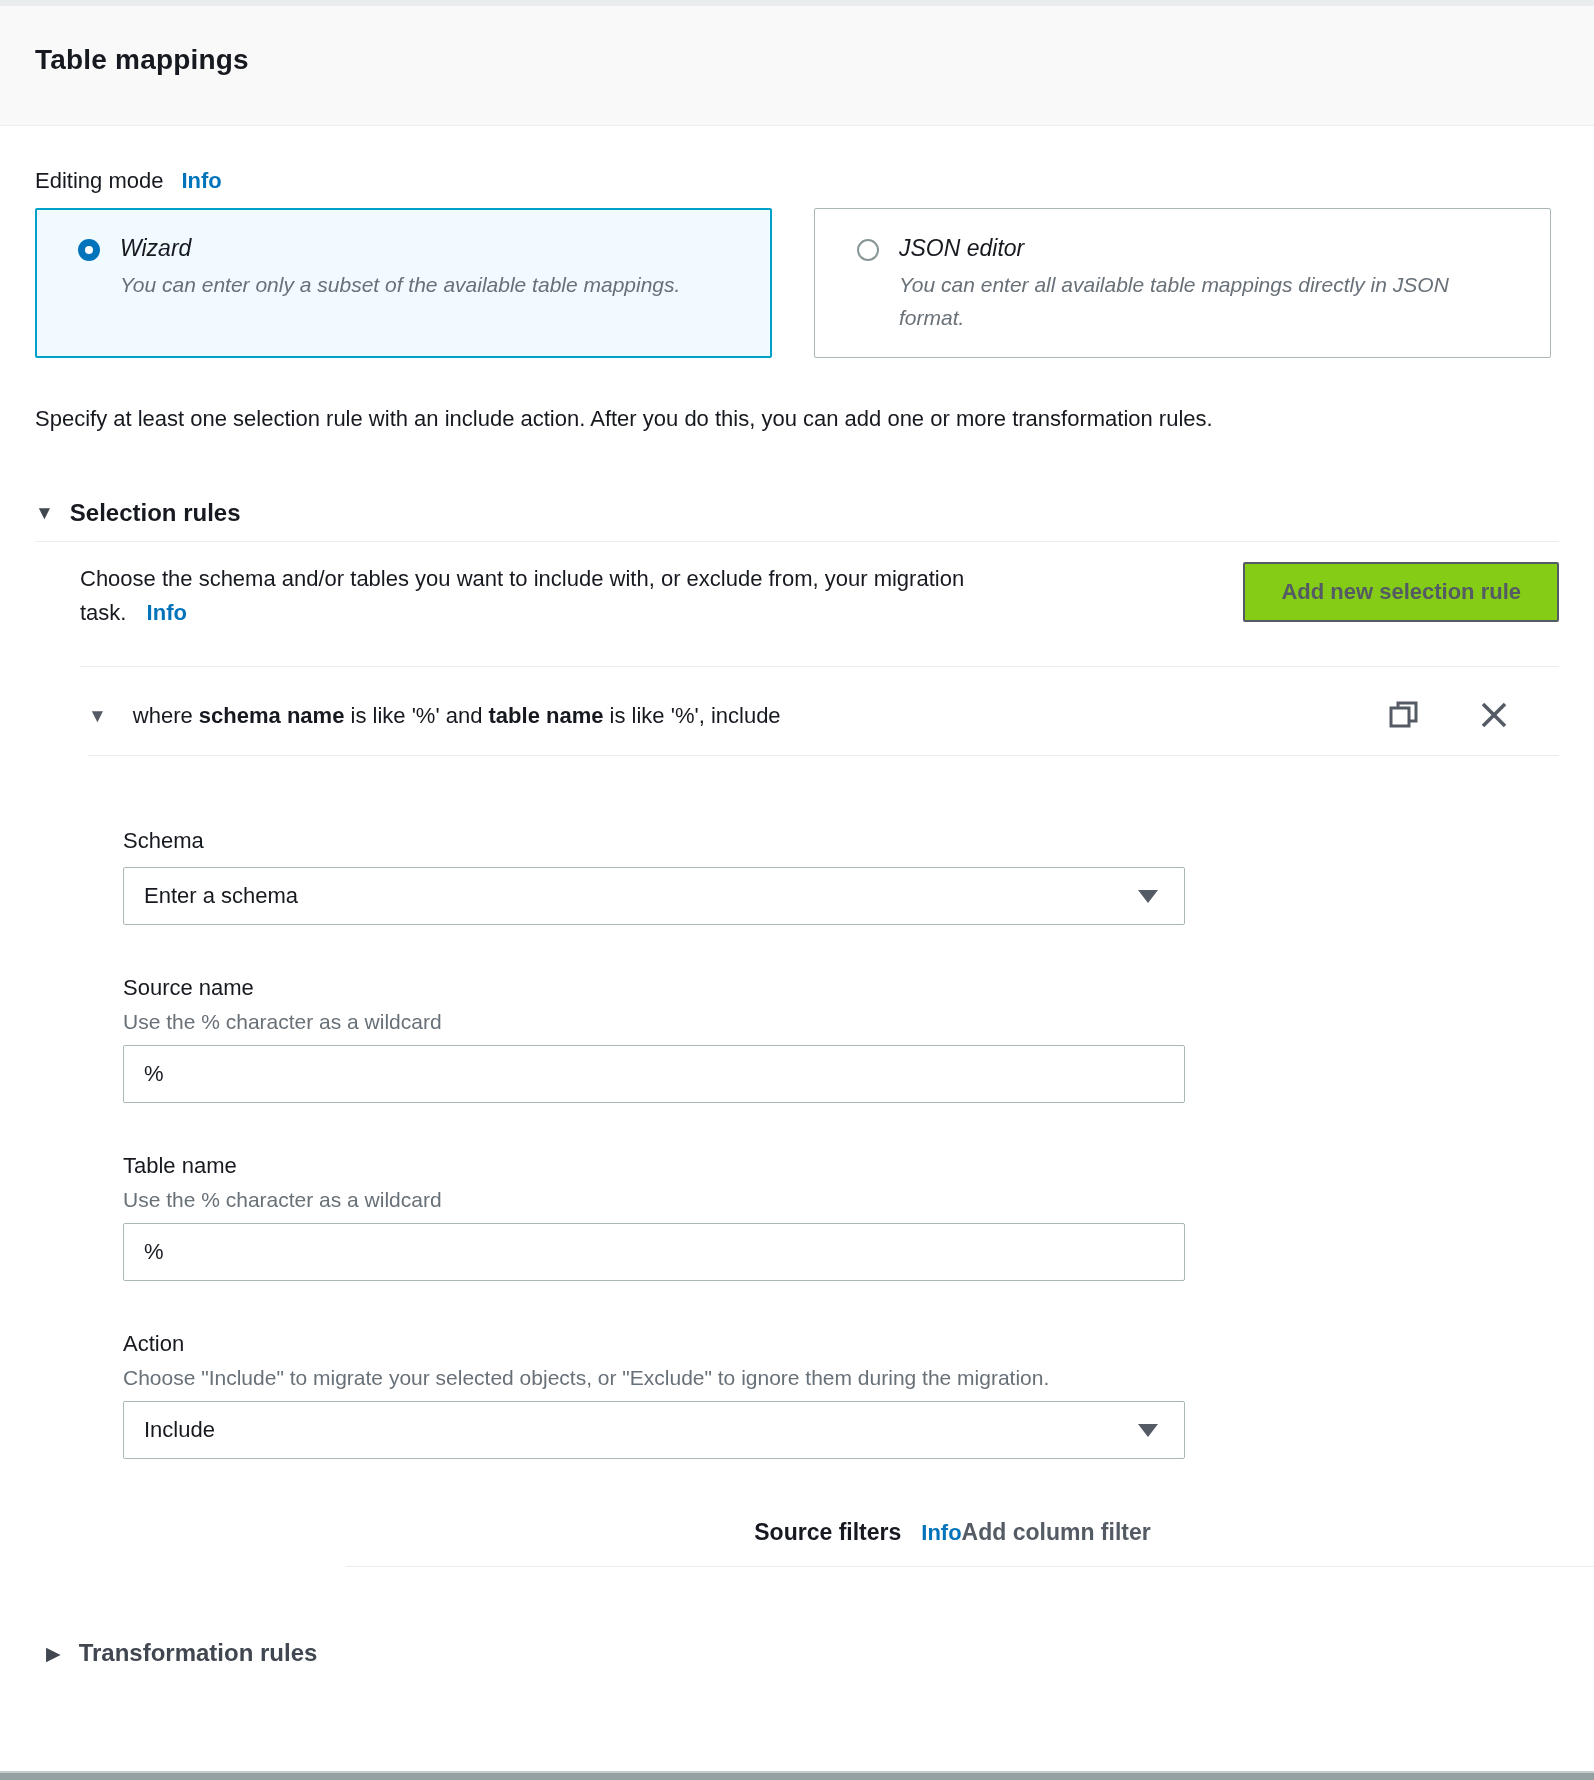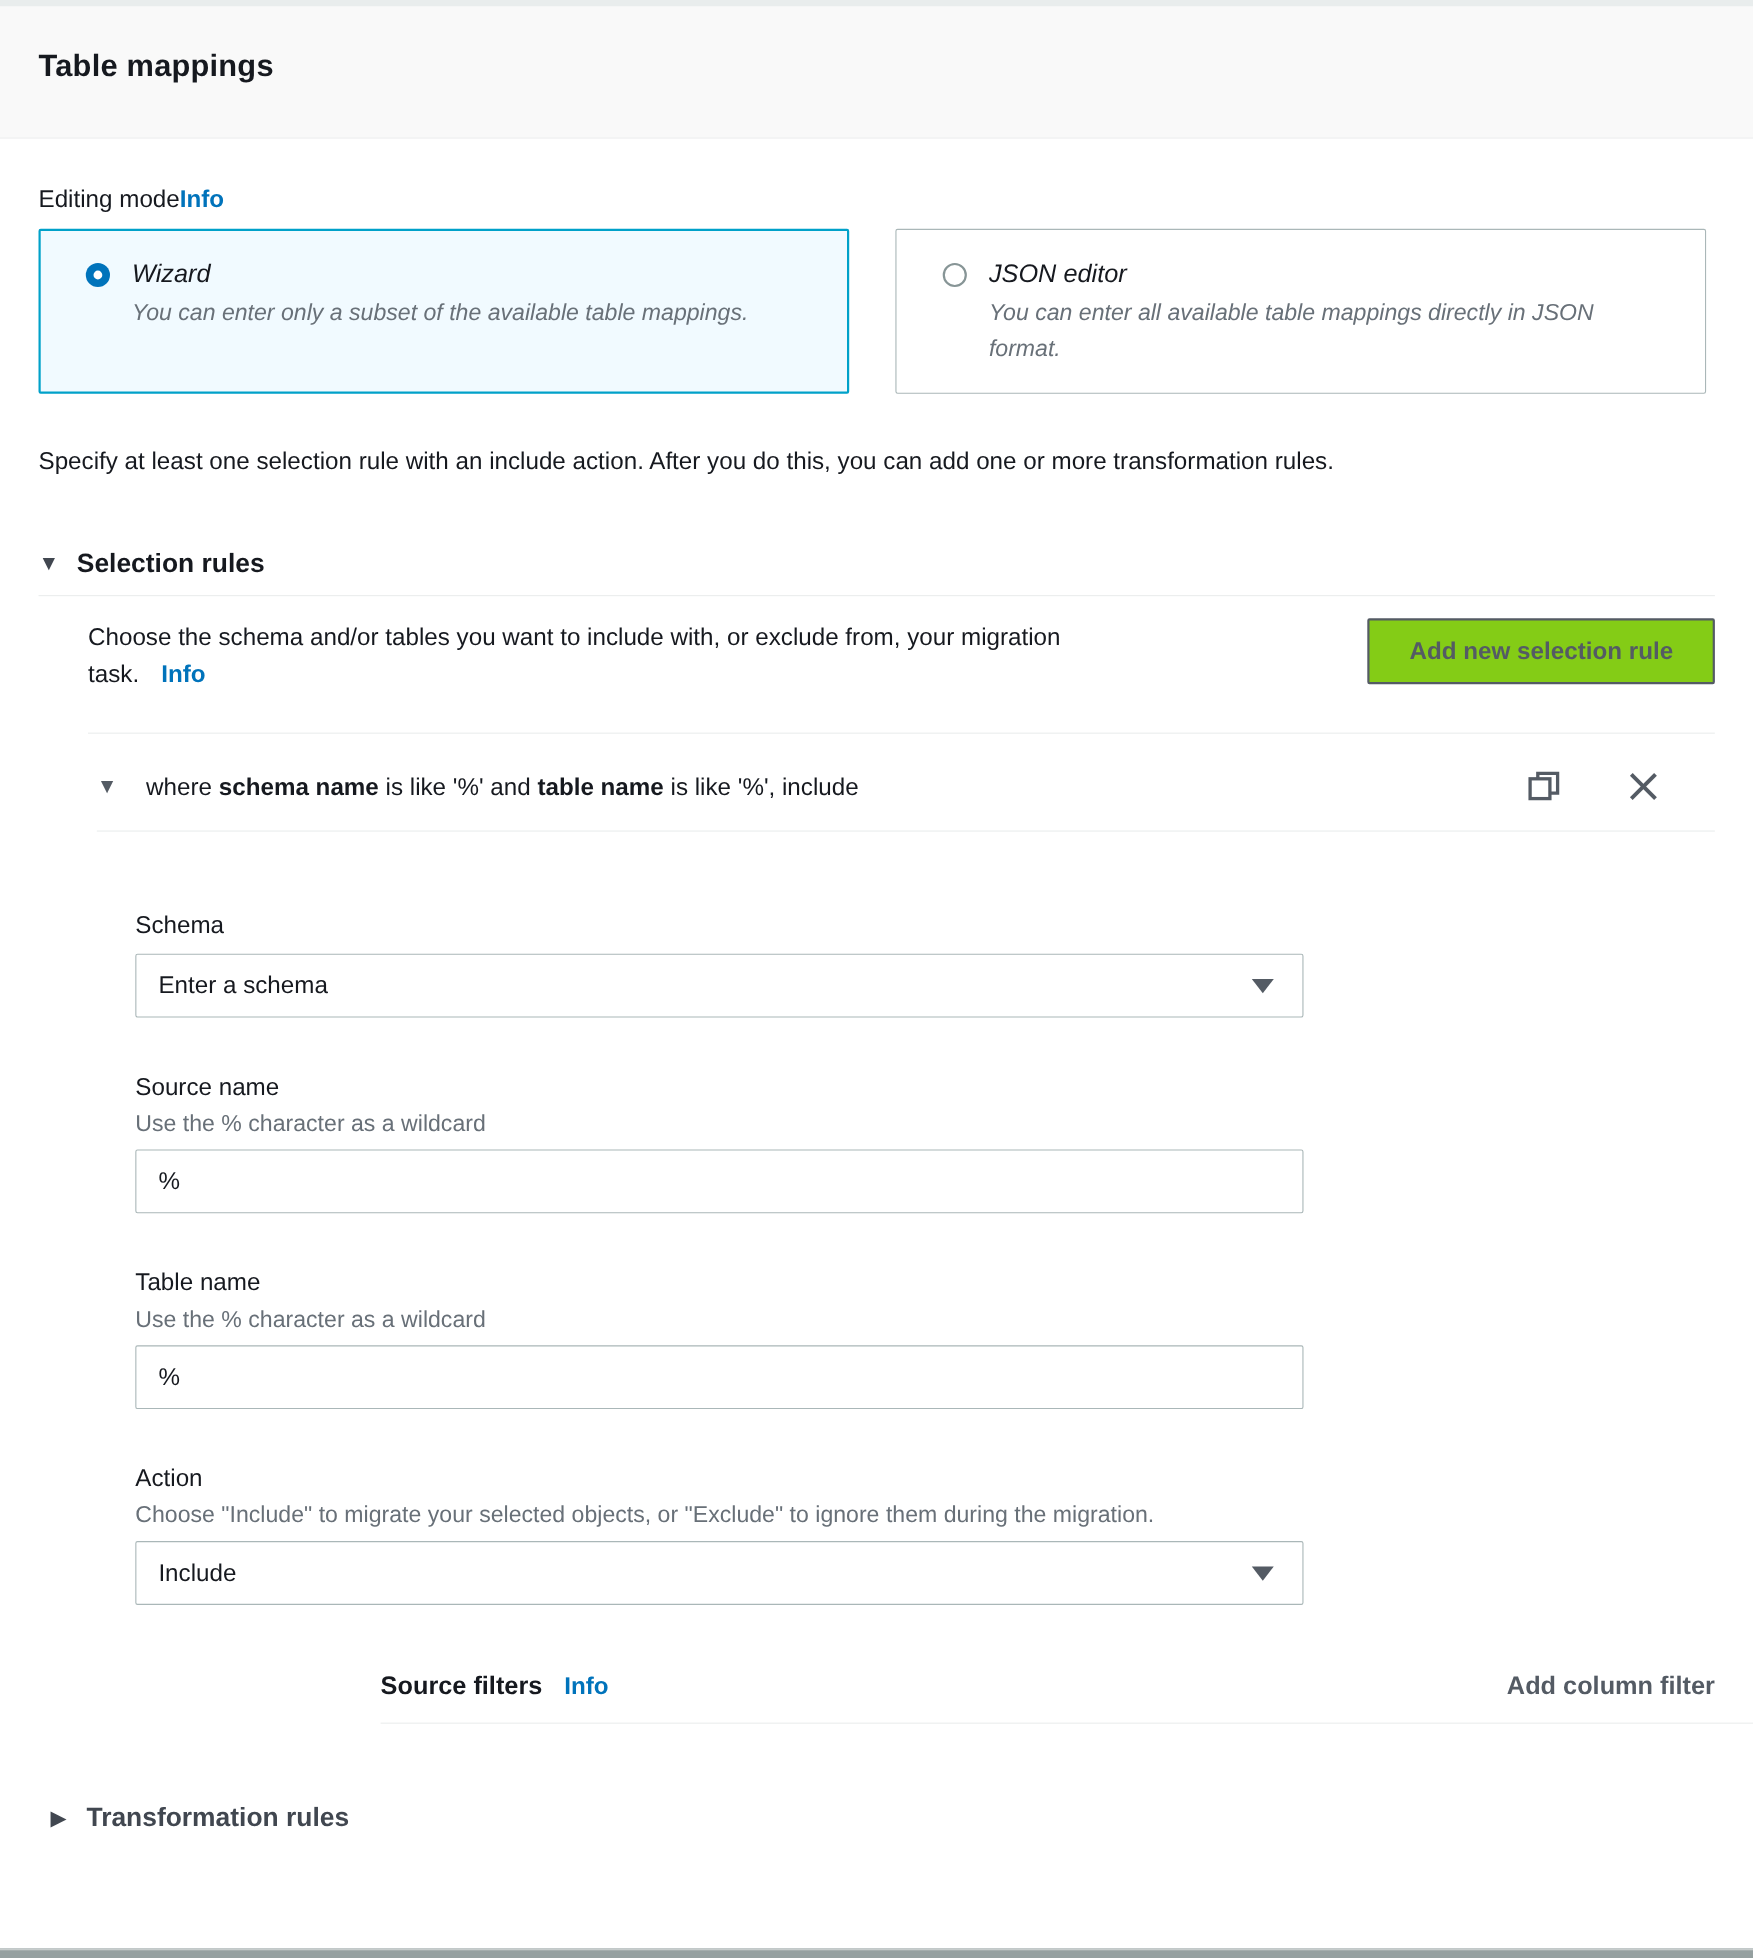--- a/index.html
+++ b/index.html
@@ -13,21 +13,21 @@
   .top-strip { height: 6px; background: #e9eded; }
   .page-header {
     height: 120px; background: #f9f9f9;
     border-bottom: 1px solid #eeeff0;
     padding: 38px 0 0 35px;
   }
   .page-header h1 { font-size: 28px; font-weight: 700; color: #16191f; letter-spacing: 0.2px; }
 
   .content { padding: 42px 35px 0 35px; }
 
-  .field-row-label { font-size: 22px; color: #16191f; display: flex; align-items: baseline; }
+  .field-row-label { font-size: 22px; color: #16191f; display: flex; align-items: baseline; gap: 18px; }
   .info-link { color: #0073bb; font-weight: 700; font-size: 22px; text-decoration: none; cursor: pointer; }
 
   
   .cards { display: flex; gap: 42px; margin-top: 14px; }
   .card {
     width: 737px; height: 150px;
     border: 1px solid #aab7b8; border-radius: 2px; background: #ffffff;
     padding: 26px 30px 0 42px;
   }
   .card.selected { border: 2px solid #00a1c9; background: #f1faff; padding: 25px 29px 0 41px; }
@@ -81,21 +81,21 @@
   .select-value { font-size: 22px; color: #16191f; }
   .caret-down { width: 0; height: 0; border-left: 10px solid transparent; border-right: 10px solid transparent; border-top: 13px solid #545b64; }
   .text-input {
     margin-top: 11px; width: 1062px; height: 58px;
     border: 1px solid #aab7b8; border-radius: 2px; background: #ffffff;
     font-size: 22px; color: #16191f; padding: 0 20px;
     font-family: "Liberation Sans", sans-serif;
   }
 
   .source-filters { margin-left: 223px; margin-top: 60px; }
-  .sf-row { display: flex; justify-content: space-between; align-items: baseline; }
+  .sf-row { display: flex; justify-content: center; align-items: baseline; }
   .sf-left { display: flex; align-items: baseline; gap: 20px; }
   .sf-title { font-size: 23px; font-weight: 700; color: #16191f; }
   .sf-info { font-size: 22px; }
   .add-col-filter { font-size: 23px; font-weight: 700; color: #545b64; background: none; border: none; cursor: pointer; font-family: "Liberation Sans", sans-serif; }
   .sf-divider { margin-top: 20px; width: 1273px; }
 
   .transformation { margin-top: 72px; margin-left: 11px; display: flex; align-items: center; gap: 18px; cursor: pointer; }
   .transformation .tri { font-size: 19px; color: #414750; }
 
   .bottom-bar { position: absolute; left: 0; bottom: 0; width: 100%; height: 9px; background: #95a0a0; border-top: 2px solid #c6cccc; }

